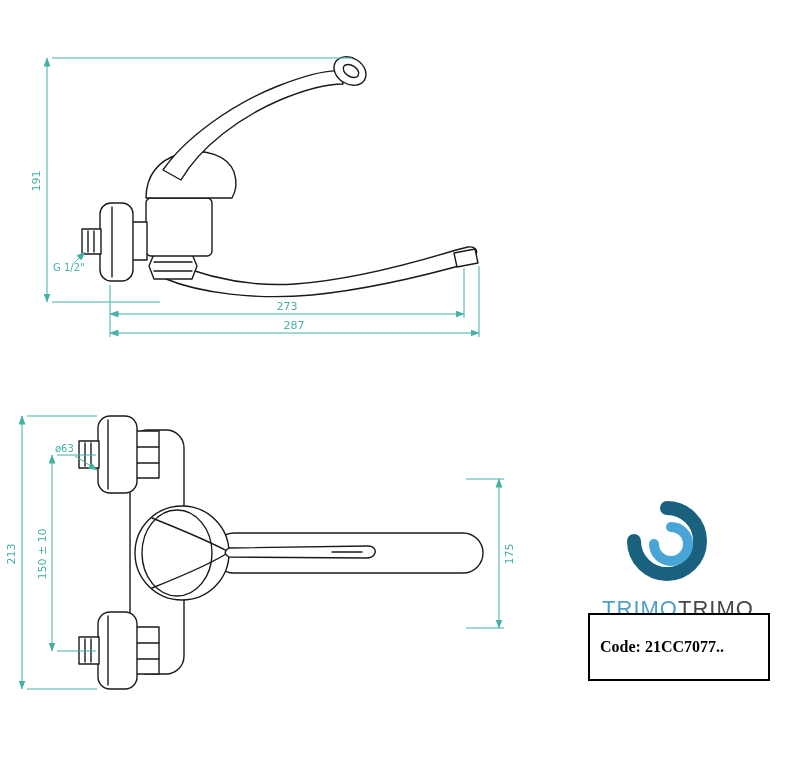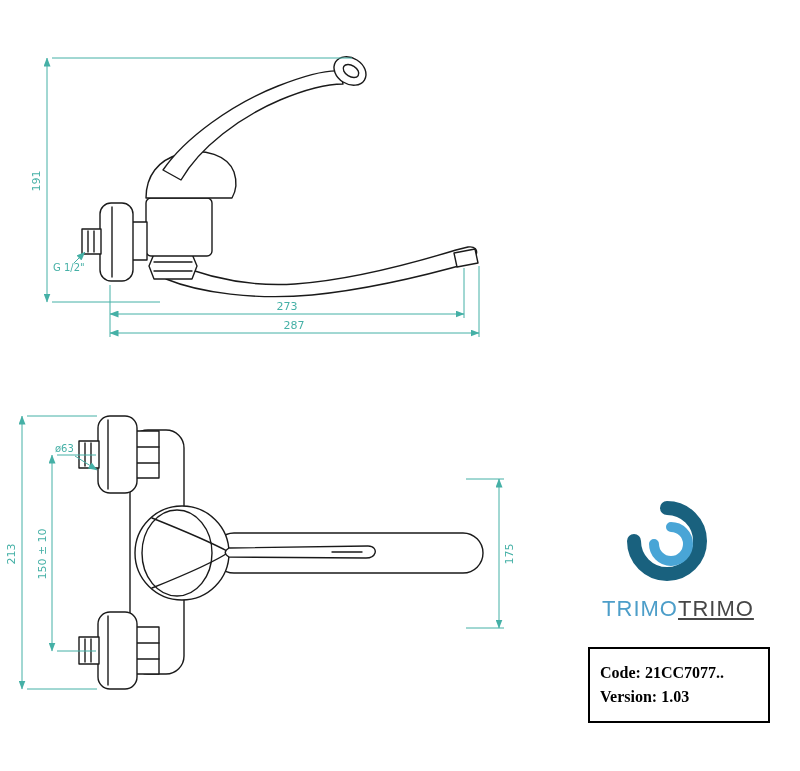--- a/index.html
+++ b/index.html
@@ -20,22 +20,22 @@
   .logo-light { stroke:var(--logo-light-color,#49a5d6); fill:none; stroke-width:10; stroke-linecap:round; }
 
   .brand {
     position:absolute; left:594px; top:596px; width:168px; text-align:center;
     font-size:22px; letter-spacing:1px; white-space:nowrap;
   }
   .brand-aqua  { color:var(--brand-first-color,#4d9ec9); }
   .brand-trimo { color:var(--brand-second-color,#474747);text-decoration:underline; }
 
   .title-block {
-    position:absolute; left:588px; top:647px; width:158px;
-    border:2.5px solid #000; background:#fff; padding:12px 10px;
+    position:absolute; left:588px; top:613px; width:158px;
+    border:2.5px solid #000; background:#fff; padding:20px 10px;
     font-family:"Liberation Serif", serif; font-weight:bold; font-size:16px;
     line-height:1.5; color:#000;
   }
   .title-line { white-space:nowrap; }
 </style>
 </head>
 <body>
 
 <div class="canvas">
 
@@ -160,16 +160,15 @@
       <path class="logo-light" d="M 671 527 A 17 17 0 1 1 654 544"></path>
     </g>
   </svg>
 
   <div class="brand">
     <span class="brand-aqua">TRIMO</span><span class="brand-trimo">TRIMO</span>
   </div>
 
   <div class="title-block">
     <div class="title-line">Code: 21CC7077..</div>
-    <div class="title-line">Version: 1.03</div>
   </div>
 
 </div>
 
 </body></html>

